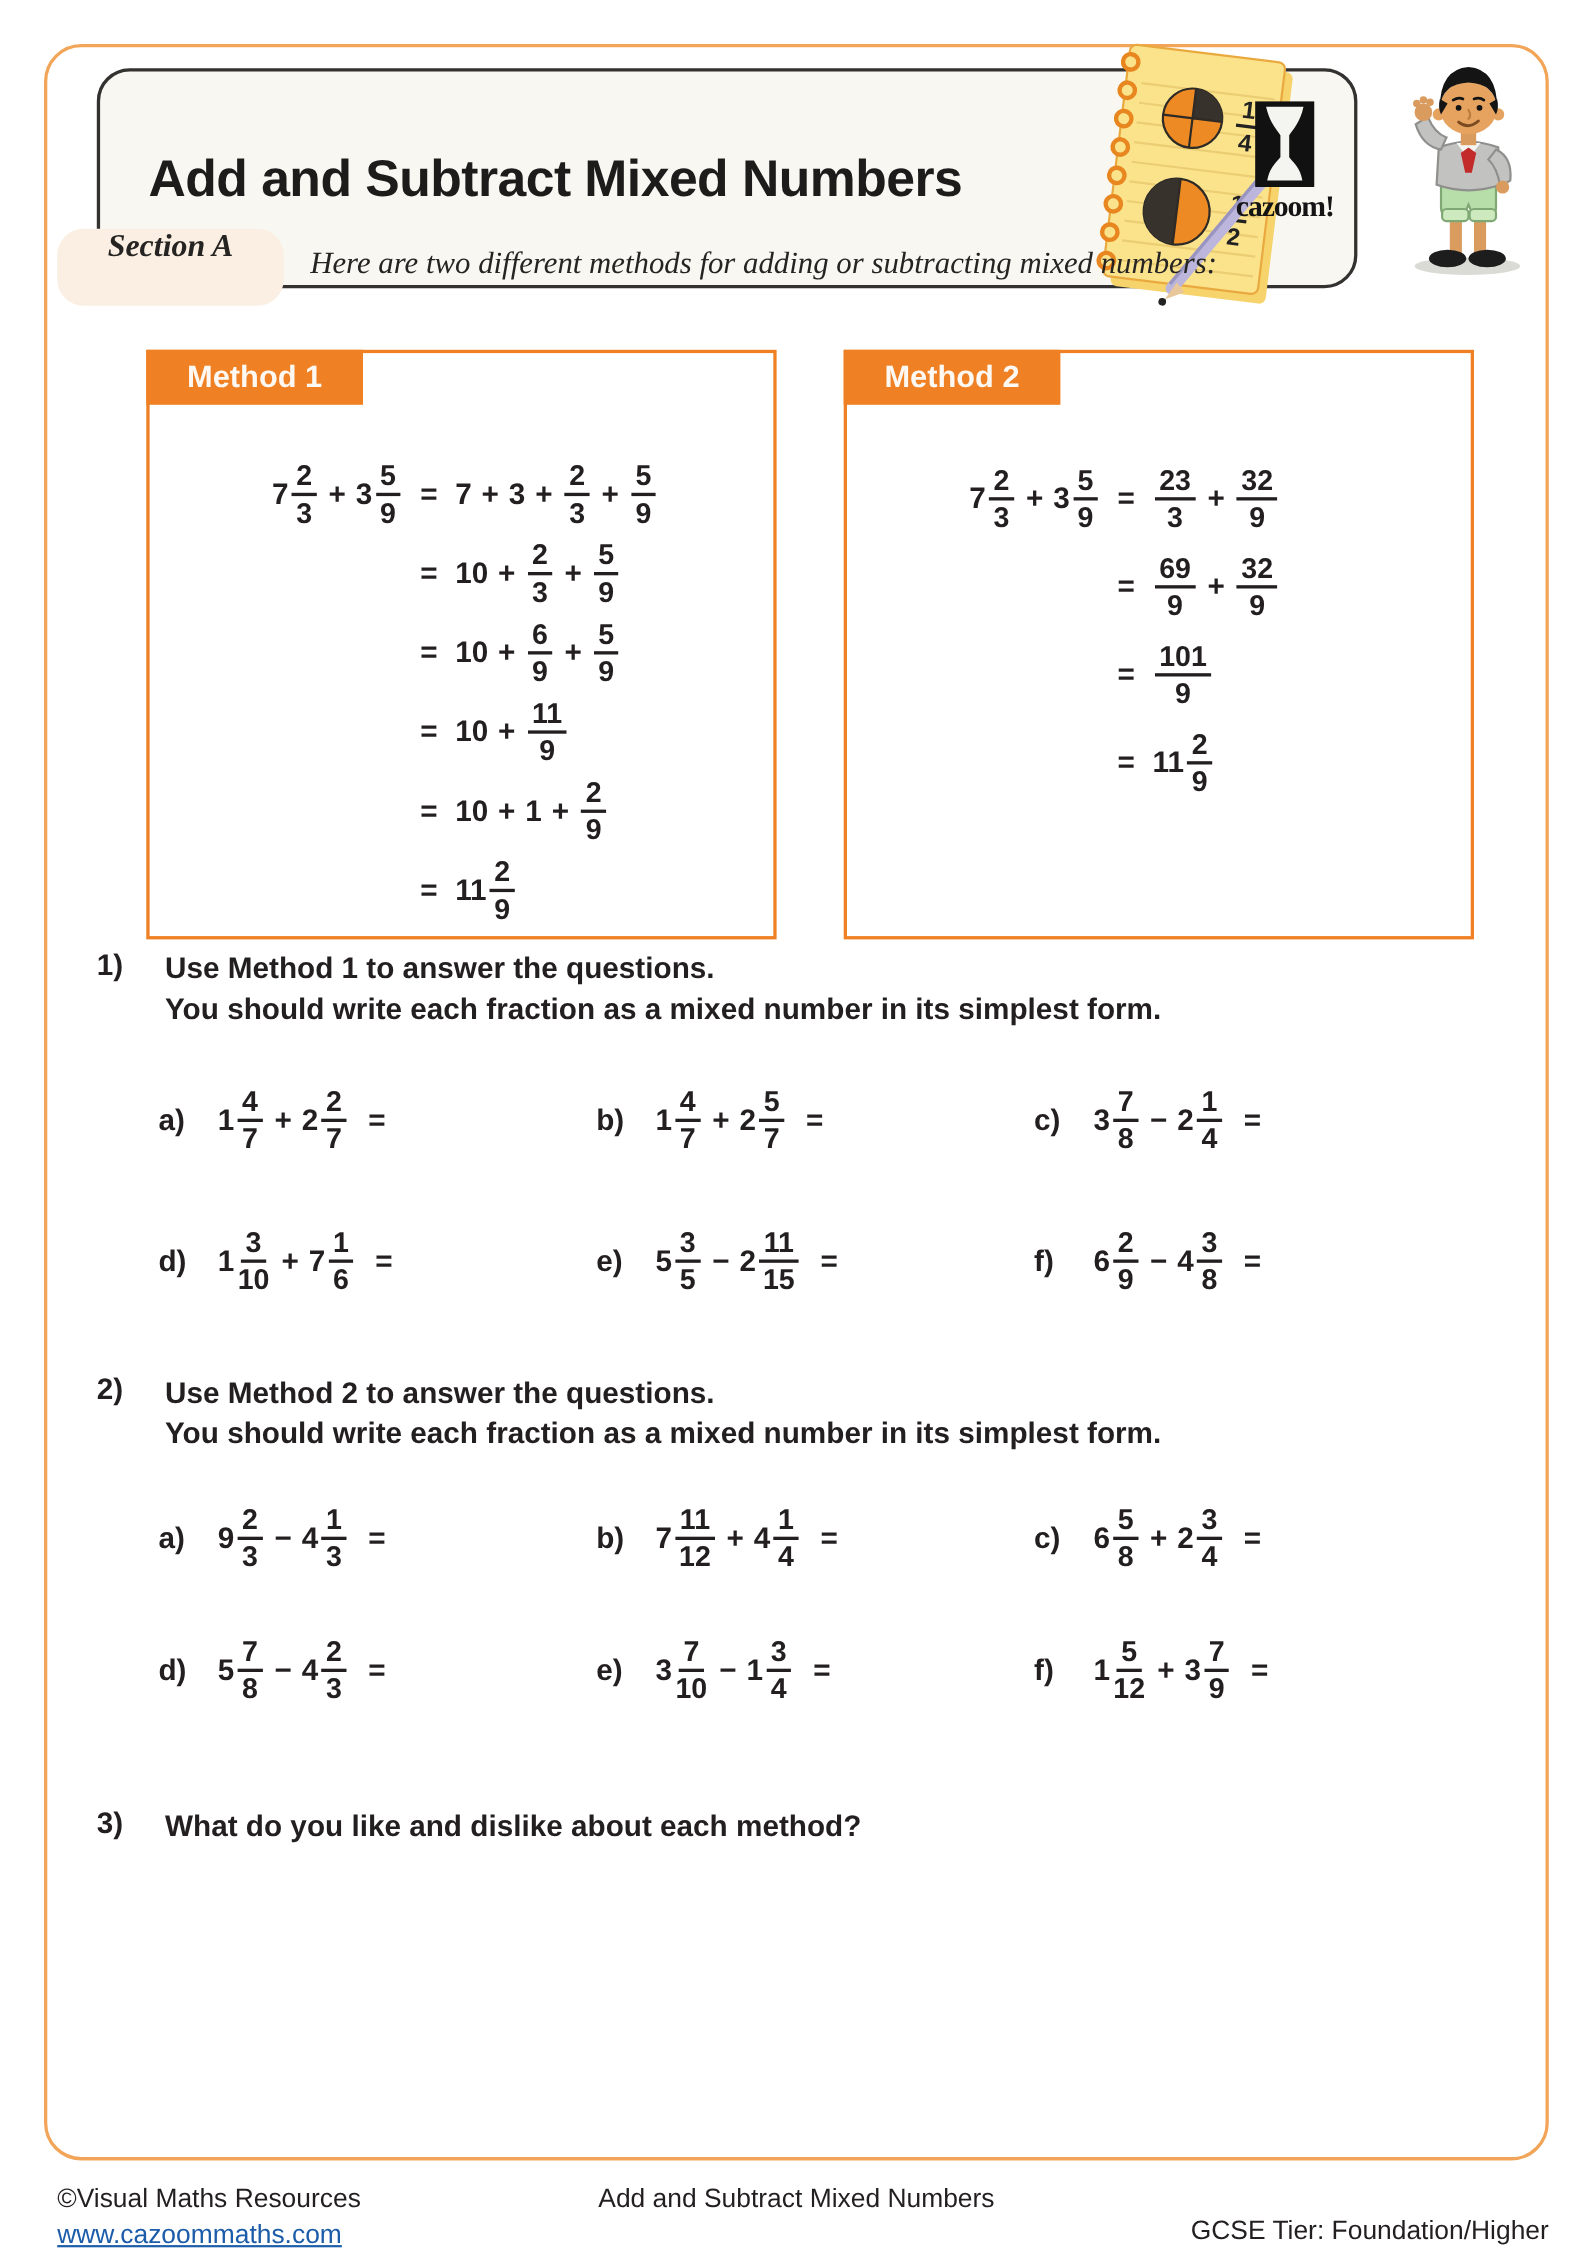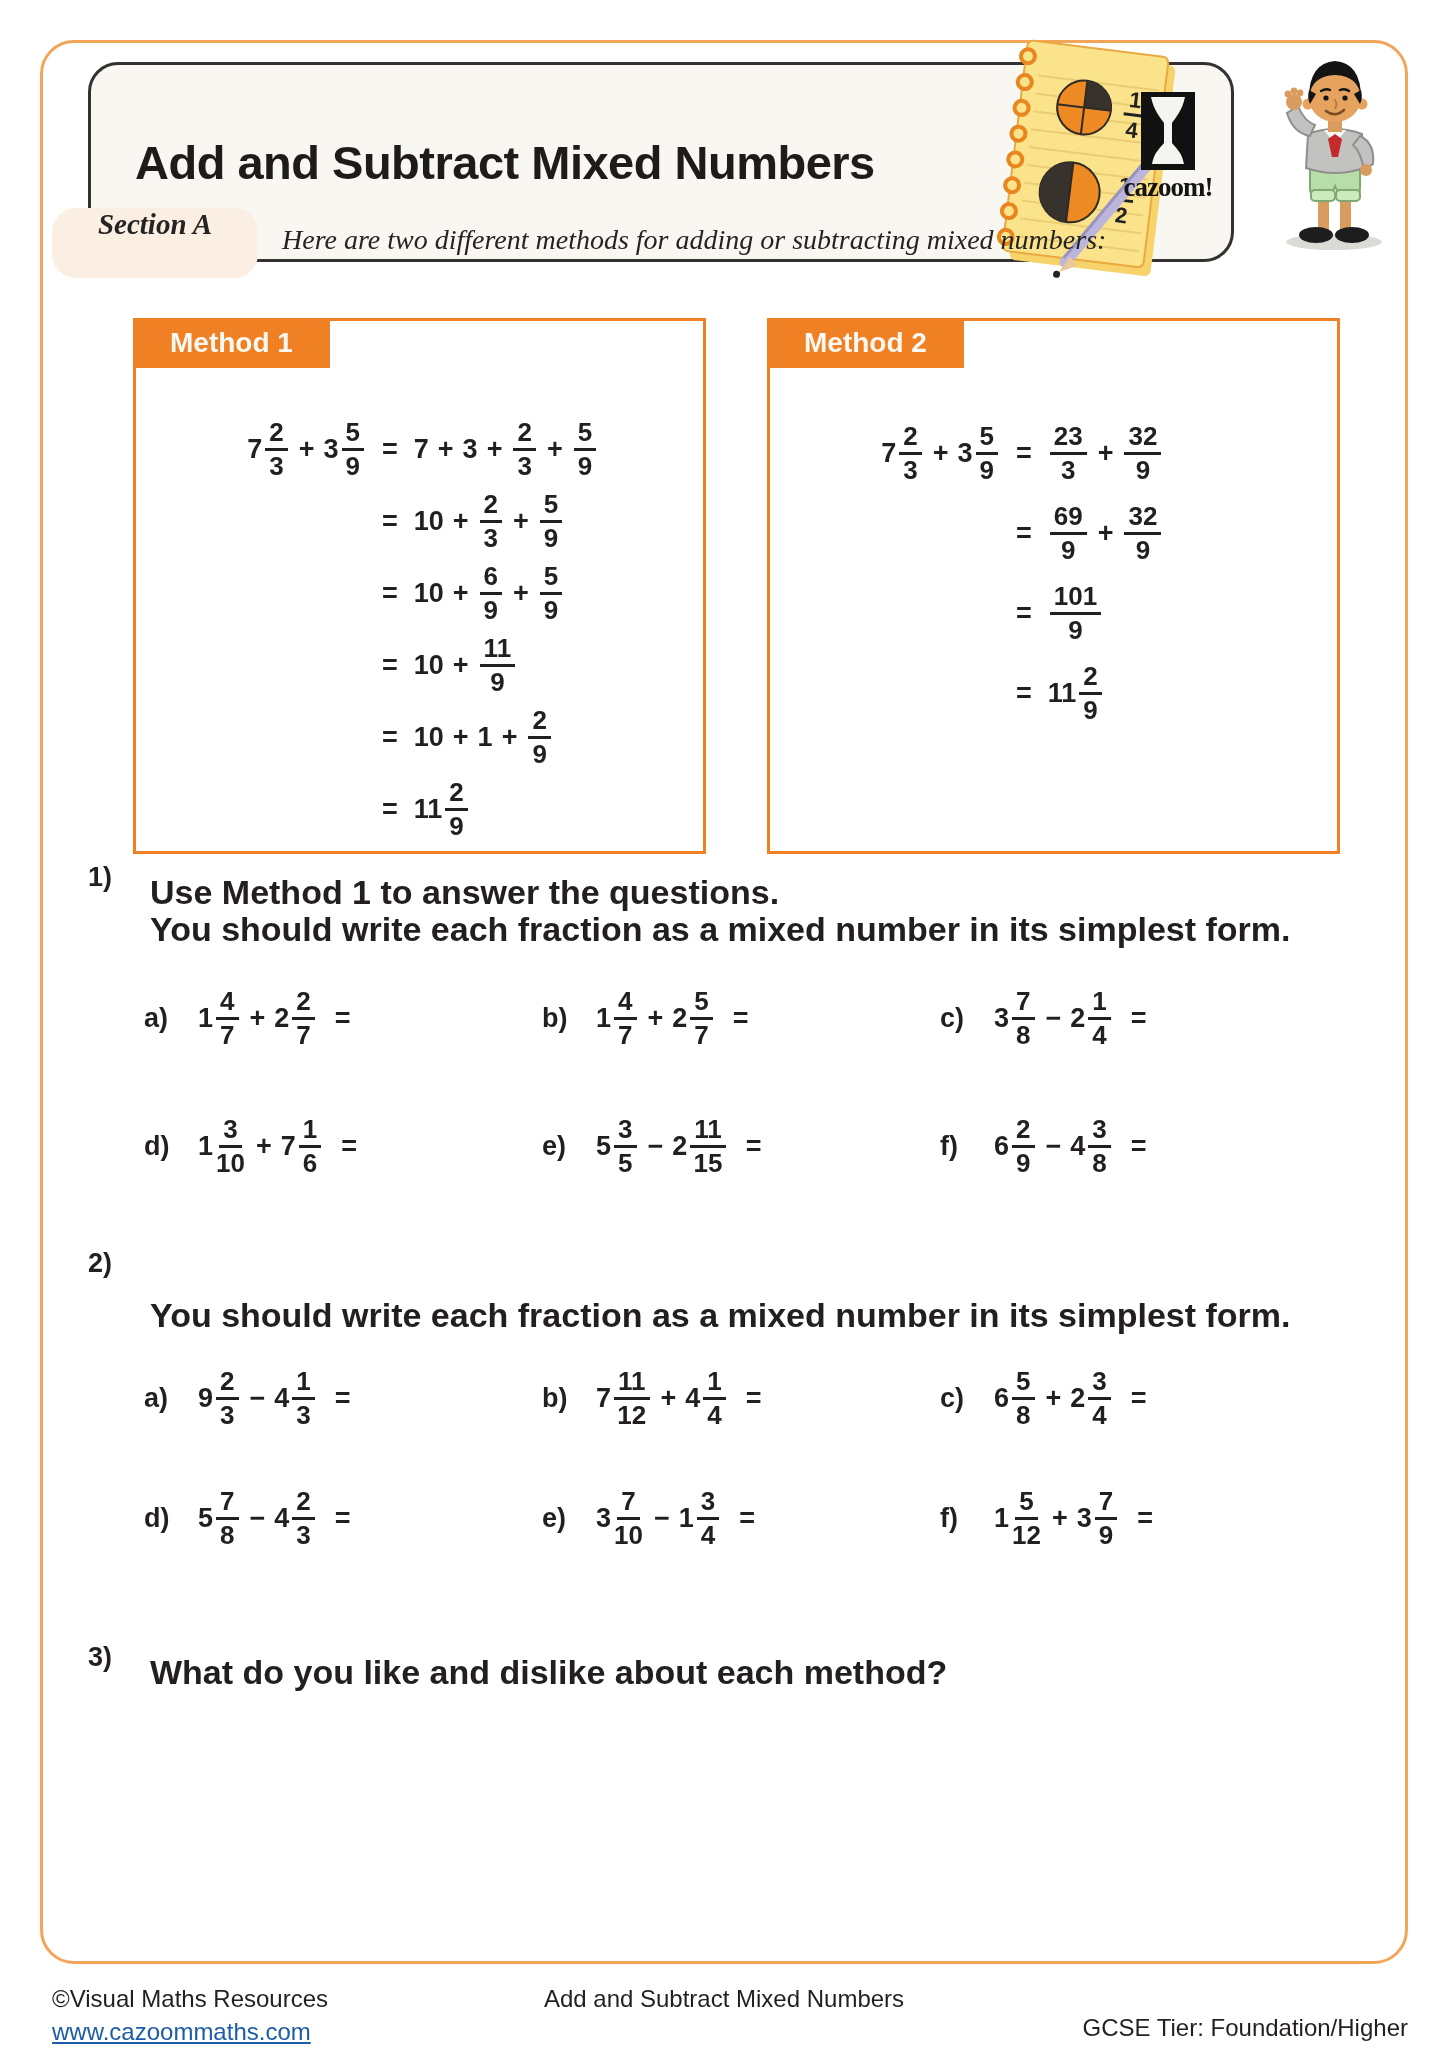--- a/index.html
+++ b/index.html
@@ -86,21 +86,21 @@
   .mixed{display:inline-flex;align-items:center;}
   .mixed .frac{margin-left:3px;}
   .q-eq{margin-left:18px;font-size:27px;font-weight:700;}
 
   
   .q-head{position:absolute;left:88px;display:flex;}
   #q1-head{top:862px;}
   #q2-head{top:1248px;}
   #q3-head{top:1642px;}
   .q-num{width:62px;font-size:27px;font-weight:700;}
-  .q-text{font-size:34px;font-weight:700;line-height:37px;margin-top:12px;}
+  .q-text{font-size:27px;font-weight:700;line-height:37px;}
   .q-row{position:absolute;left:144px;display:flex;align-items:center;height:92px;}
   #q1-row1{top:972px;}
   #q1-row2{top:1100px;}
   #q2-row1{top:1352px;}
   #q2-row2{top:1472px;}
   .q-item{width:398px;display:flex;align-items:center;}
   .q-item:last-child{width:auto;}
   .q-label{width:54px;font-size:27px;font-weight:700;}
   .q-expr{display:flex;align-items:center;}
 
@@ -533,21 +533,21 @@
             </span>
           </span>
           <span class="q-eq">=</span>
         </span>
       </span>
     </div>
 
   <div class="q-head" id="q2-head">
     <span class="q-num">2)</span>
     <span class="q-text">
-      <br>
+      <span>Use Method 2 to answer the questions.</span><br>
       <span>You should write each fraction as a mixed number in its simplest form.</span>
     </span>
   </div>
   <div class="q-row" id="q2-row1">
       <span class="q-item">
         <span class="q-label">a)</span>
         <span class="q-expr">
           <span class="mixed">
             <span class="whole">9</span>
             <span class="frac">

